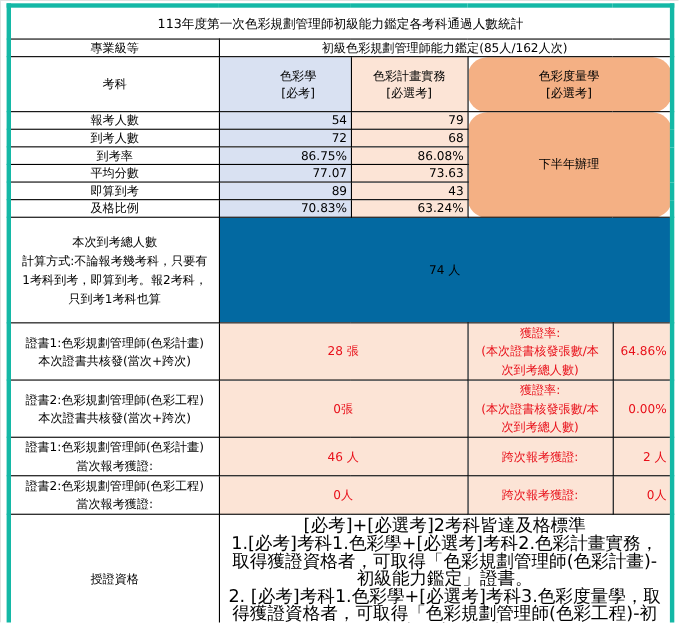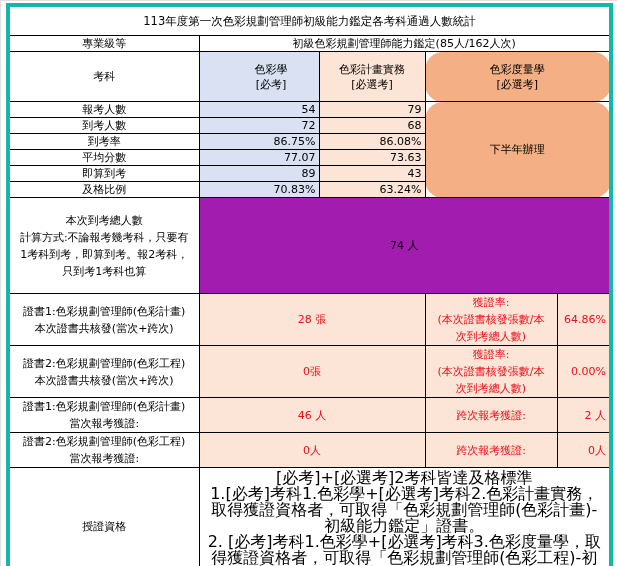--- a/index.html
+++ b/index.html
@@ -15,21 +15,21 @@
   .sheet { position:absolute; left:6px; top:3px; width:603px; }
   table { border-collapse:collapse; table-layout:fixed; width:603px;
           border:4px solid #14b8a6; }
   td { border:1px solid #000; padding:0 3px; overflow:hidden; line-height:15px; vertical-align:middle; }
   .c { text-align:center; }
   .r { text-align:right; }
   .l { text-align:center; }
   .blue { background:#D9E1F2;padding-left:27px; }
   .peach { background:#FCE4D6; }
   .orange { background:#F4B084;border-radius:18px; }
-  .cream { background:#a21caf; }
+  .cream { background:#0369a1; }
   .red { color:#E8101A; }
   .title-row td { height:28px; font-size:11.5px; }
   .h17 { height:16px; }
   .hhead { height:50px; }
   .htotal { height:96px; }
   .hcert { height:50px; }
   .hcert2 { height:34px; }
   .hlast { height:100px; }
   .multiline { white-space:normal; line-height:17px; }
   .qual { line-height:16px; padding:2px 4px; font-size:16px; }

